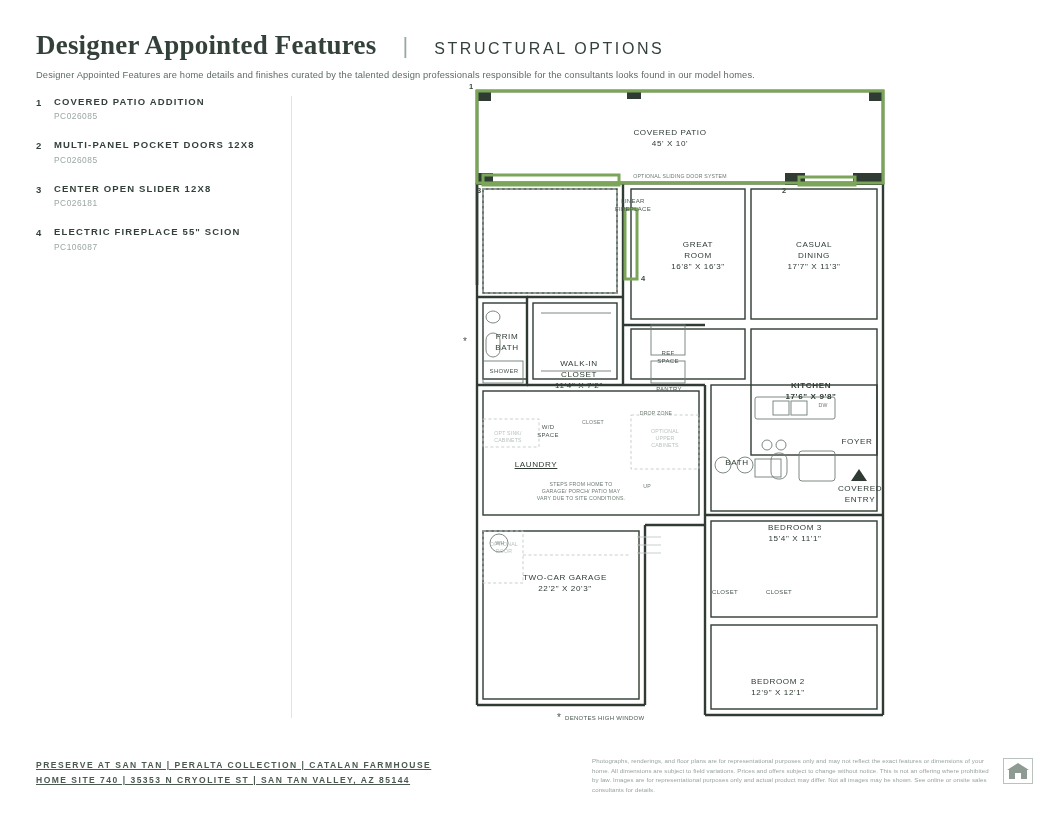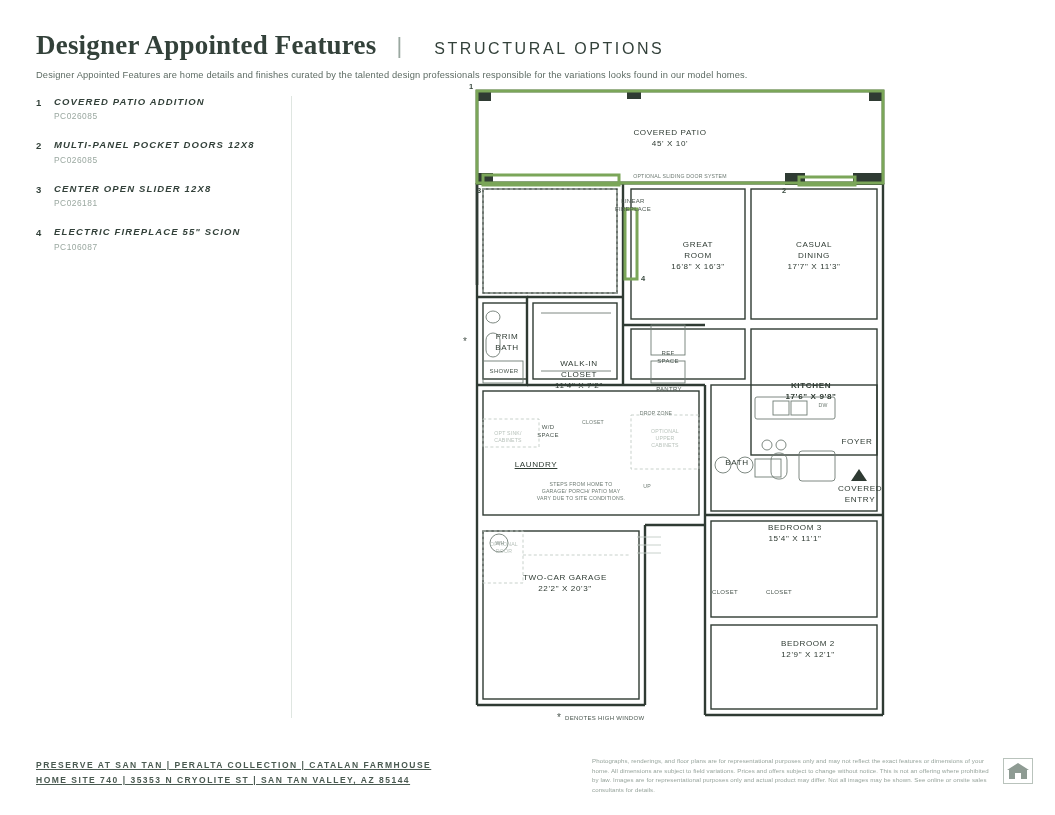--- a/index.html
+++ b/index.html
@@ -23,42 +23,41 @@
   
   .header {
     position: absolute;
     left: 36px;
     top: 30px;
     width: 980px;
   }
   .title-row {
     display: flex;
     align-items: baseline;
-    gap: 20px;
+    gap: 26px;
   }
   .title-main {
     font-family: "Liberation Serif", serif;
     font-size: 27px;
     font-weight: bold;
     letter-spacing: 0.2px;
     color: #33413a;
   }
   .title-div {
     color: #9aa8a0;
     font-size: 22px;
     font-weight: 300;
     position: relative;
     top: -1px;
   }
   .title-sub {
     font-size: 16px;
     letter-spacing: 2.6px;
     color: #33413a;
     font-weight: normal;
-    margin-left: 12px;
   }
   .subtitle {
     margin-top: 9px;
     font-size: 9.3px;
     letter-spacing: 0.15px;
     color: #5d6b63;
   }
 
   
   .options {
@@ -79,21 +78,20 @@
     letter-spacing: 0.4px;
     padding-top: 1px;
   }
   .opt-body { flex: 1; }
   .opt-name {
     font-size: 9.5px;
     font-weight: bold;
     letter-spacing: 1.15px;
     color: #33413a;
     line-height: 1.2;
-    font-style: italic;
   }
   .opt-code {
     font-size: 8.4px;
     letter-spacing: 0.5px;
     color: #9aa8a0;
     margin-top: 4px;
   }
 
   
   .vdiv {
@@ -184,21 +182,21 @@
 <body>
 
 <div class="page">
 
   <div class="header">
     <div class="title-row">
       <span class="title-main">Designer Appointed Features</span>
       <span class="title-div">|</span>
       <span class="title-sub">STRUCTURAL OPTIONS</span>
     </div>
-    <div class="subtitle">Designer Appointed Features are home details and finishes curated by the talented design professionals responsible for the variations looks found in our model homes.</div>
+    <div class="subtitle">Designer Appointed Features are home details and finishes curated by the talented design professionals responsible for the consultants looks found in our model homes.</div>
   </div>
 
   <div class="options">
     <div class="opt">
       <div class="opt-num">1</div>
       <div class="opt-body">
         <div class="opt-name">COVERED PATIO ADDITION</div>
         <div class="opt-code">PC026085</div>
       </div>
     </div>
@@ -401,21 +399,21 @@
     <div class="plan-label tiny" style="left:180px; top:398px; width:24px;">UP</div>
     <div class="plan-label tiny faint" style="left:24px; top:456px; width:50px;">OPTIONAL
 DOOR</div>
     <div class="plan-label room" style="left:40px; top:488px; width:140px;">TWO-CAR GARAGE
 22'2" X 20'3"</div>
 
     <div class="plan-label room" style="left:262px; top:438px; width:156px;">BEDROOM 3
 15'4" X 11'1"</div>
     <div class="plan-label small" style="left:246px; top:503px; width:48px;">CLOSET</div>
     <div class="plan-label small" style="left:300px; top:503px; width:48px;">CLOSET</div>
-    <div class="plan-label room" style="left:248px; top:554px; width:150px;margin-left:30px;">BEDROOM 2
+    <div class="plan-label room" style="left:248px; top:592px; width:150px;">BEDROOM 2
 12'9" X 12'1"</div>
 
     <div class="plan-label small" style="left:4px; top:250px; width:12px; font-size:10px;">*</div>
     <div class="plan-label small" style="left:98px; top:626px; width:12px; font-size:10px;">*</div>
     <div class="plan-label small" style="left:110px; top:629px; width:120px; text-align:left;">DENOTES HIGH WINDOW</div>
   </div>
 
   <div class="footer-left">
     <div>PRESERVE AT SAN TAN  |  PERALTA COLLECTION  |  CATALAN FARMHOUSE</div>
     <div>HOME SITE 740  |  35353 N CRYOLITE ST  |  SAN TAN VALLEY, AZ 85144</div>

